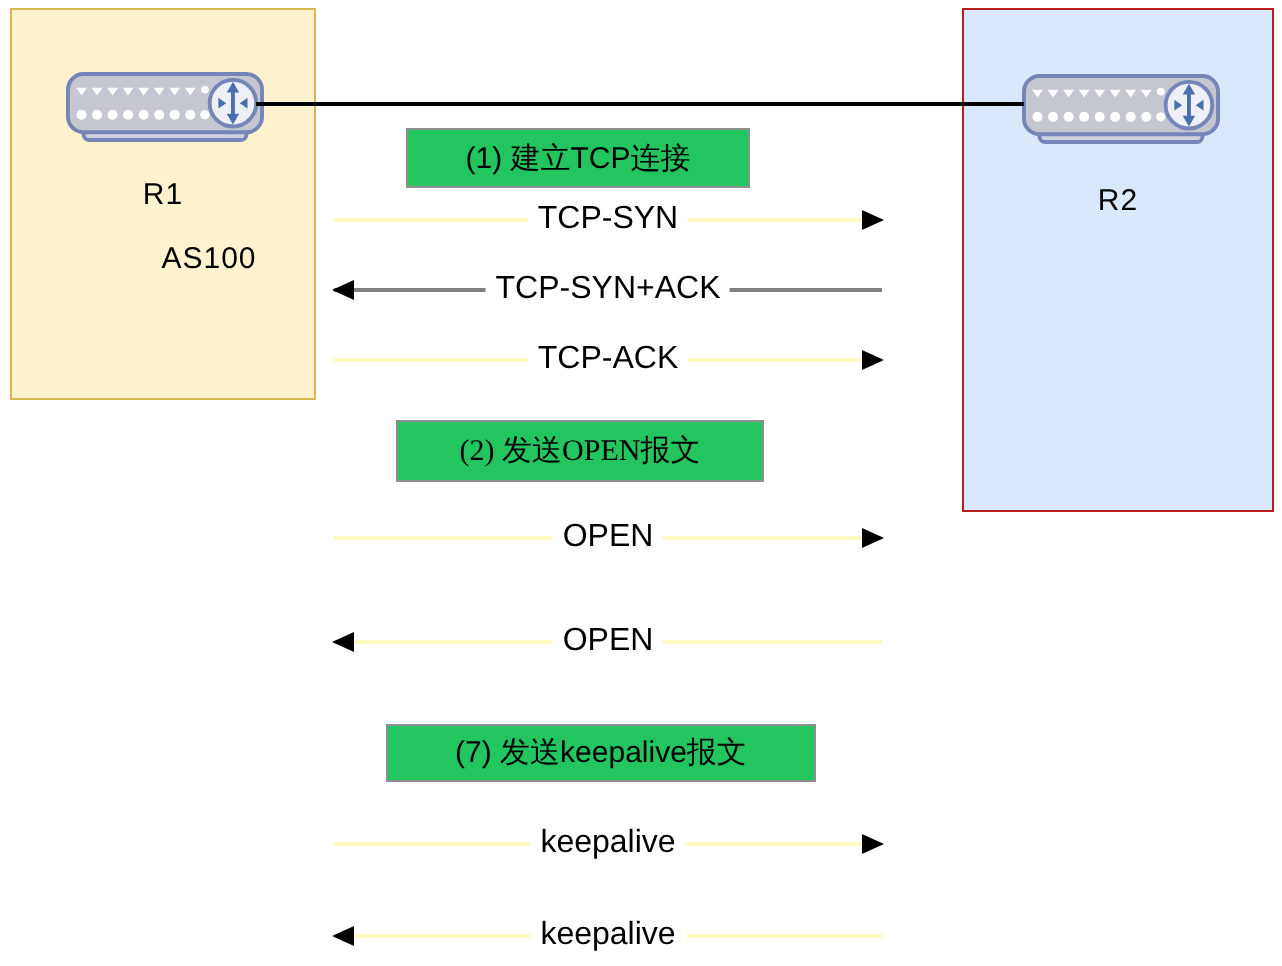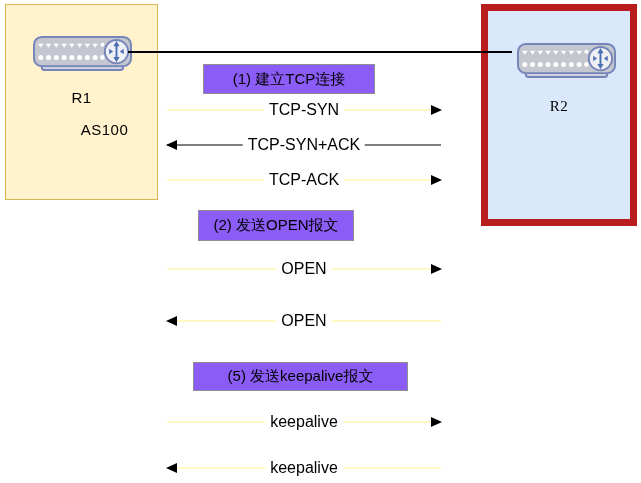--- a/index.html
+++ b/index.html
@@ -2,38 +2,38 @@
 <html><head>
 <meta charset="utf-8">
 <style>
   html,body{margin:0;padding:0;background:#ffffff;}
   body{font-family:"Liberation Sans","DejaVu Sans",sans-serif;color:#000;}
   .canvas{position:relative;width:641px;height:483px;background:#ffffff;overflow:hidden;}
 
   
   .node{position:absolute;box-sizing:border-box;}
   .node-left{left:5px;top:4px;width:153px;height:196px;background:#FFF2CC;border:1px solid #D6B656;}
-  .node-right{left:481px;top:4px;width:156px;height:222px;background:#DAE8FC;border:7px solid #b91c1c;font-family:Liberation Serif, serif;}
+  .node-right{left:481px;top:4px;width:156px;height:252px;background:#DAE8FC;border:1px solid #b91c1c;}
   .node .router{position:absolute;}
   .node-left .router{left:27px;top:31px;}
   .node-right .router{left:29px;top:32px;}
   .node-label{position:absolute;left:0;width:100%;text-align:center;font-size:15px;letter-spacing:.5px;}
   .node-left .rname{top:84px;}
   .node-left .ras{top:116px;margin-left:23px;}
   .node-right .rname{top:87px;}
   .node-right .ras{top:131px;}
 
   
   .link-line{position:absolute;left:128px;top:51px;width:384px;height:2px;background:#000;}
 
   
-  .step-box{position:absolute;box-sizing:border-box;background:#8b5cf6;border:1px solid #8f8f8f;
+  .step-box{position:absolute;box-sizing:border-box;background:#22c55e;border:1px solid #8f8f8f;
             display:flex;align-items:center;justify-content:center;white-space:nowrap;font-size:15px;}
   .step-1{left:203px;top:64px;width:172px;height:30px;}
-  .step-2{left:198px;top:210px;width:156px;height:31px;}
+  .step-2{left:198px;top:210px;width:184px;height:31px;font-family:Liberation Serif, serif;}
   .step-3{left:193px;top:362px;width:215px;height:29px;}
 
   
   .msg{position:absolute;left:167px;width:274px;height:2px;background:#fef9c3;}
   .msg.gray-line{background:#808080;text-align:center;}
   .msg .head{position:absolute;width:0;height:0;top:-4px;}
   .msg.dir-right .head{right:-1px;border-top:5px solid transparent;border-bottom:5px solid transparent;border-left:11px solid #000;}
   .msg.dir-left .head{left:-1px;border-top:5px solid transparent;border-bottom:5px solid transparent;border-right:11px solid #000;}
   .msg .lbl{position:absolute;left:50%;top:50%;transform:translate(-50%,-50%);
             background:#fff;padding:0 5px;font-size:16px;white-space:nowrap;}
@@ -121,21 +121,21 @@
         </g>
       </svg>
     </span>
     <div class="node-label rname">R2</div>
   </div>
 
   <div class="link-line"></div>
 
   <div class="step-box step-1">(1) 建立TCP连接</div>
   <div class="step-box step-2">(2) 发送OPEN报文</div>
-  <div class="step-box step-3">(5) 发送keepalive报文</div>
+  <div class="step-box step-3">(7) 发送keepalive报文</div>
 
   <div class="msg dir-right m-1">
     <span class="head"></span>
     <span class="lbl">TCP-SYN</span>
   </div>
 
   <div class="msg dir-left gray-line m-2">
     <span class="head"></span>
     <span class="lbl">TCP-SYN+ACK</span>
   </div>

